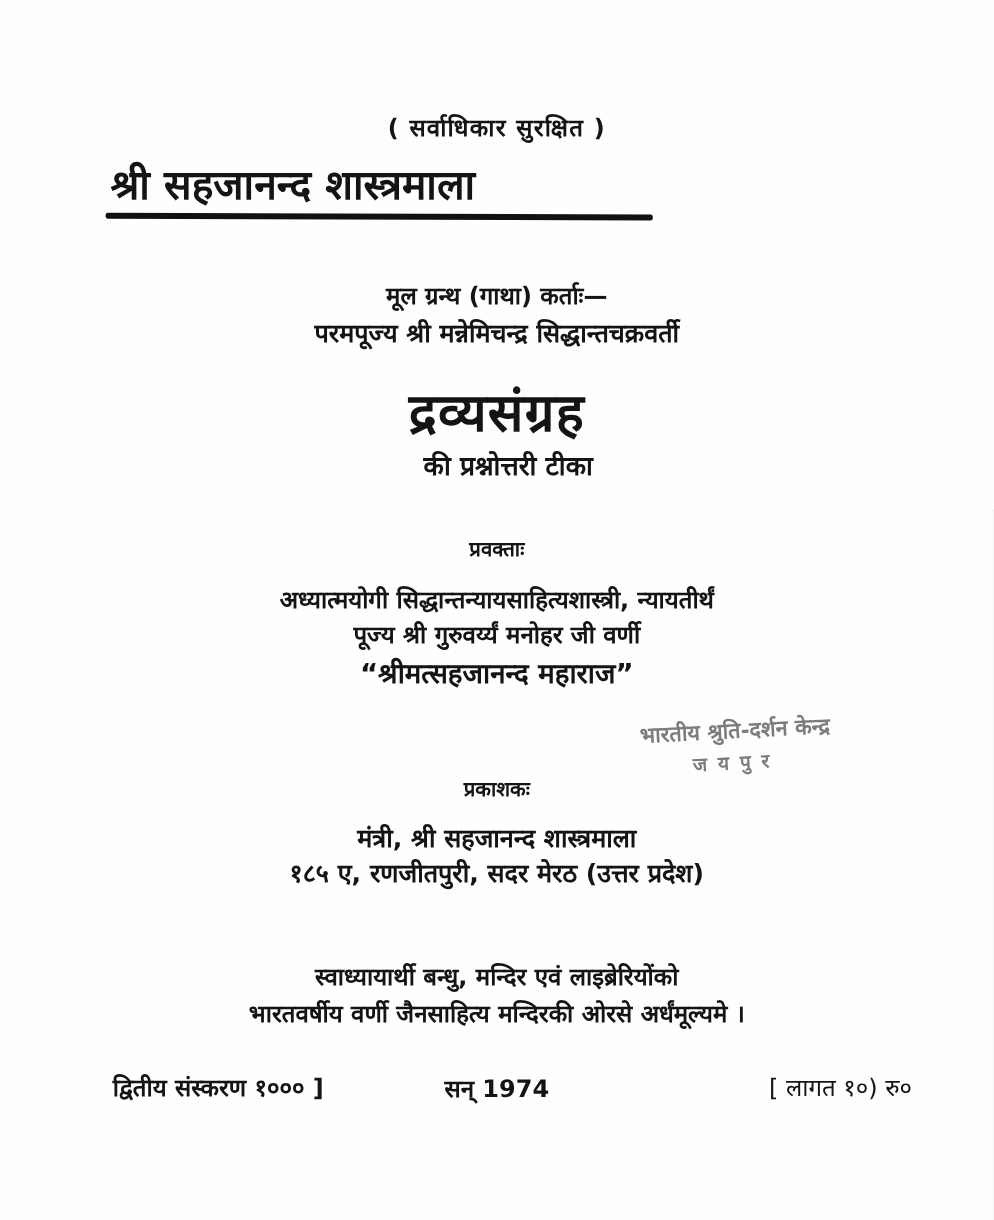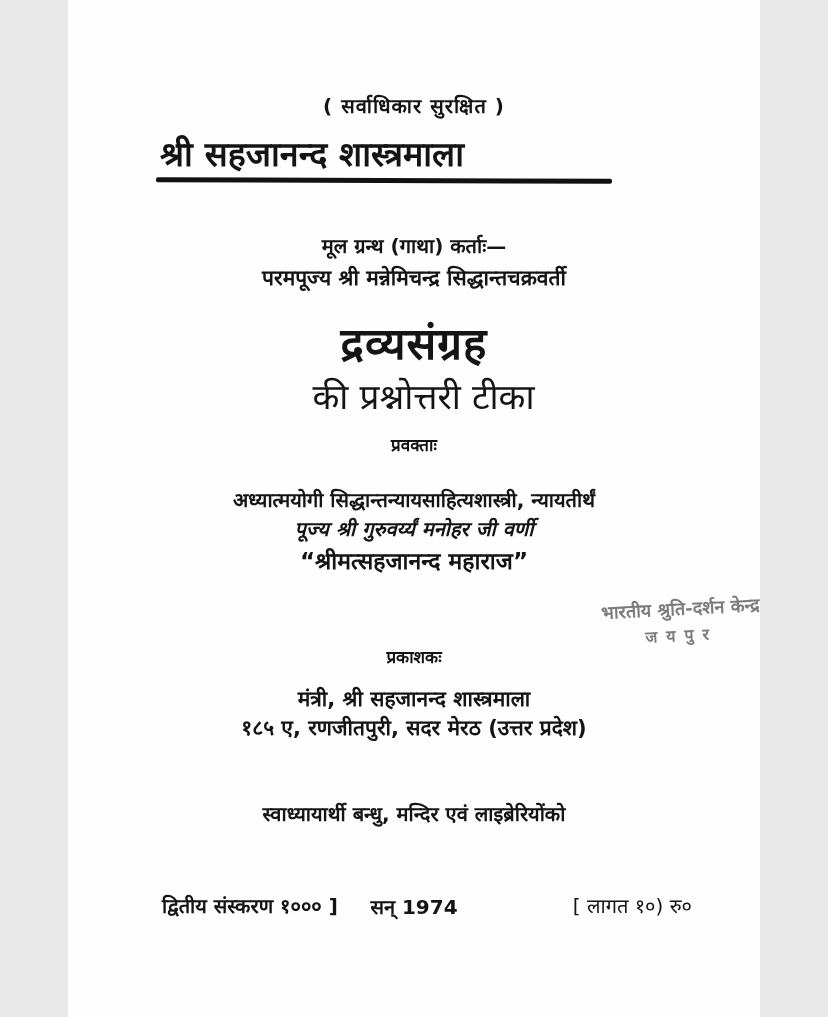--- a/index.html
+++ b/index.html
@@ -2,21 +2,21 @@
 <html><head>
 <meta charset="utf-8">
 <style>
   html, body {
     margin: 0;
     padding: 0;
     background: #e8e8e8;
   }
   .page {
     position: relative;
-    width: 692px;
+    width: 828px;
     height: 1017px;
     margin: 0 auto;
     background: #fefefe;
     color: #141414;
     font-family: "DejaVu Sans", "Liberation Sans", sans-serif;
     overflow: hidden;
   }
   .line {
     position: absolute;
     left: 0;
@@ -57,36 +57,35 @@
     font-size: 21px;
   }
   .main-title {
     top: 312px;
     font-size: 44px;
     font-weight: 800;
     letter-spacing: 1px;
   }
   .sub-title {
     top: 372px;
-    font-size: 35px;
-    font-weight: 400;
+    font-size: 22px;
+    font-weight: 700;
     padding-left: 19px;
   }
   .speaker-label {
-    top: 433px;
+    top: 445px;
     font-size: 17px;
   }
   .speaker-line1 {
     top: 486px;
     font-size: 20px;
   }
   .speaker-line2 {
     top: 515px;
     font-size: 20px;
-    font-style: italic;
   }
   .speaker-line3 {
     top: 544px;
     font-size: 23px;
     font-weight: 800;
   }
   .stamp {
     position: absolute;
     left: 488px;
     top: 596px;
@@ -192,20 +191,21 @@
 
   <div class="line publisher-label">प्रकाशकः</div>
 
 
   <div class="line publisher-role">मंत्री, श्री सहजानन्द शास्त्रमाला</div>
 
   <div class="line publisher-address">१८५ ए, रणजीतपुरी, सदर मेरठ (उत्तर प्रदेश)</div>
 
   <div class="line note-line1">स्वाध्यायार्थी बन्धु, मन्दिर एवं लाइब्रेरियोंको</div>
 
+  <div class="line note-line2">भारतवर्षीय वर्णी जैनसाहित्य मन्दिरकी ओरसे अर्धंमूल्यमे ।</div>
 
   <div class="footer-edition">द्वितीय संस्करण १००० ]</div>
 
   <div class="footer-year">सन् 1974</div>
 
   <div class="footer-price">[ लागत १०) रु०</div>
 
 </div>
 
 </body></html>

